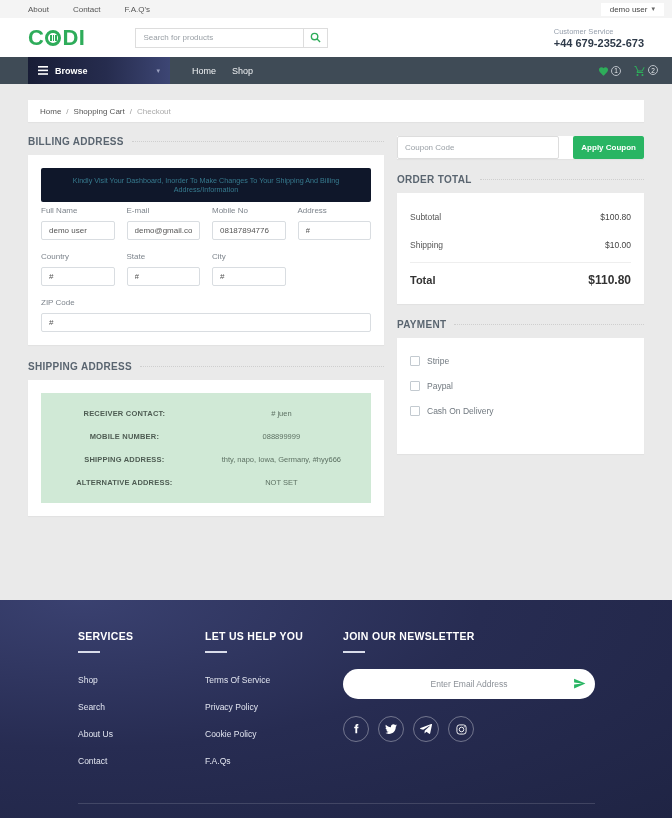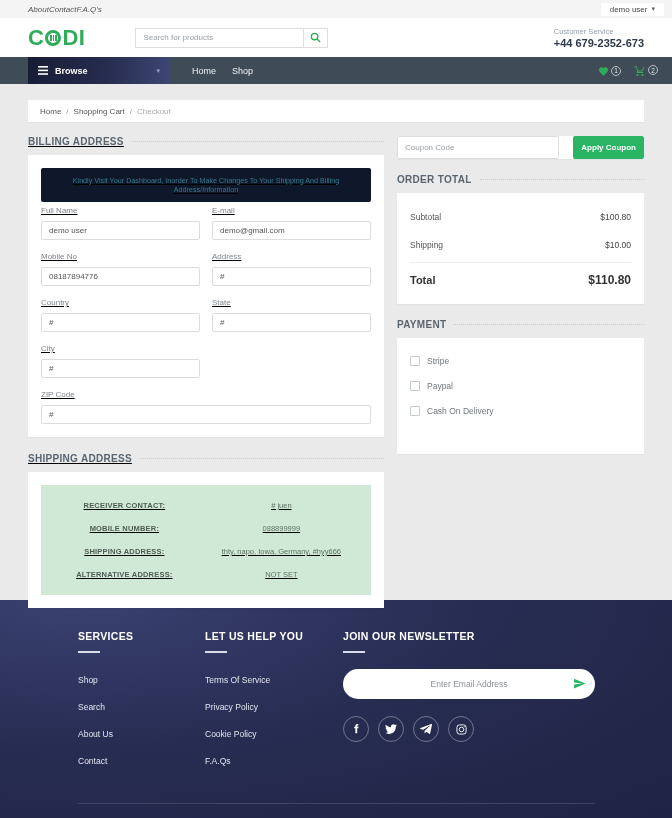--- a/index.html
+++ b/index.html
@@ -1,21 +1,21 @@
 <!DOCTYPE html>
 <html><head>
 <meta charset="utf-8">
 <style>
   * { margin:0; padding:0; box-sizing:border-box; }
   body { font-family:"Liberation Sans","DejaVu Sans",sans-serif; background:#eaeaea; }
   .page { width:672px; height:818px; background:#eaeaea; overflow:hidden; position:relative; }
 
   
   .topbar { height:18px; background:#f4f4f4; display:flex; align-items:center; padding:0 8px 0 28px; }
-  .topbar-links { display:flex; gap:0;font-style:italic; }
+  .topbar-links { display:flex; gap:24px; }
   .topbar-links a { font-size:8px; color:#555; text-decoration:none; }
   .user-menu { margin-left:auto; background:#fff; padding:2px 9px; font-size:8px; color:#444; display:flex; align-items:center; gap:4px; cursor:pointer; }
   .caret { font-size:7px; color:#666; }
 
   
   .header { height:39px; background:#fff; display:flex; align-items:center; padding:0 28px; }
   .logo { display:flex; align-items:center; font-size:22px; font-weight:bold; color:#2eac5a; letter-spacing:.5px; }
   .logo-o { width:16px; height:16px; border:3px solid #2eac5a; border-radius:50%; margin:0 1px; display:flex; align-items:center; justify-content:center; gap:1px; }
   .logo-o i { display:block; width:1.5px; height:6px; background:#2eac5a; }
   .search { display:flex; margin-left:50px; }
@@ -38,31 +38,31 @@
   .badge { width:10px; height:10px; border:1px solid #b9bfc6; border-radius:50%; color:#e8eaec; font-size:6.5px; display:flex; align-items:center; justify-content:center; }
 
   
   .content { height:516px; padding:16px 28px 0; }
   .breadcrumb-card { background:#fff; height:22px; display:flex; align-items:center; padding:0 12px; font-size:8px; margin-bottom:14px; box-shadow:0 1px 1px rgba(0,0,0,.03); }
   .breadcrumb-card a { color:#555; text-decoration:none; }
   .bc-sep { color:#999; margin:0 5px; }
   .bc-current { color:#aaa; }
 
   .cols { display:flex; gap:13px; }
-  .col-left { width:356px;text-decoration:underline; }
+  .col-left { width:356px; }
   .col-right { flex:1; }
 
   .sec-head { display:flex; align-items:center; gap:8px; margin-bottom:8px; }
   .sec-head span { font-size:10px; font-weight:bold; color:#5a6570; letter-spacing:.3px; white-space:nowrap; }
   .sec-head .dots { flex:1; border-top:1px dotted #cfcfcf; }
 
   .card { background:#fff; box-shadow:0 1px 1px rgba(0,0,0,.03); }
   .billing-card { padding:13px; margin-bottom:16px; }
   .alert { background:#0f172a; color:#367a8e; font-size:7.2px; text-align:center; padding:8px 6px; border-radius:2px; margin-bottom:4px; }
-  .form-grid { display:grid; grid-template-columns:1fr 1fr; column-gap:12px; row-gap:12px; }
+  .form-grid { display:grid; grid-template-columns:1fr 1fr 1fr 1fr; column-gap:12px; row-gap:12px; }
   .fg-full { grid-column:1 / -1; }
   .form-group label { display:block; font-size:8px; color:#7d848c; margin-bottom:4px; }
   .form-group input { width:100%; height:19px; border:1px solid #d9dde1; border-radius:2px; padding:0 7px; font-size:8px; color:#555; outline:none; }
 
   .shipping-card { padding:13px; }
   .ship-box { background:#d0e9d6; padding:12px 8px; }
   .ship-row { display:flex; margin-bottom:6px; }
   .ship-row:last-child { margin-bottom:0; }
   .ship-label { width:48%; text-align:center; font-size:7.5px; font-weight:bold; color:#4e5c53; letter-spacing:.2px; }
   .ship-value { width:52%; text-align:center; font-size:7.5px; color:#5d7163; }

